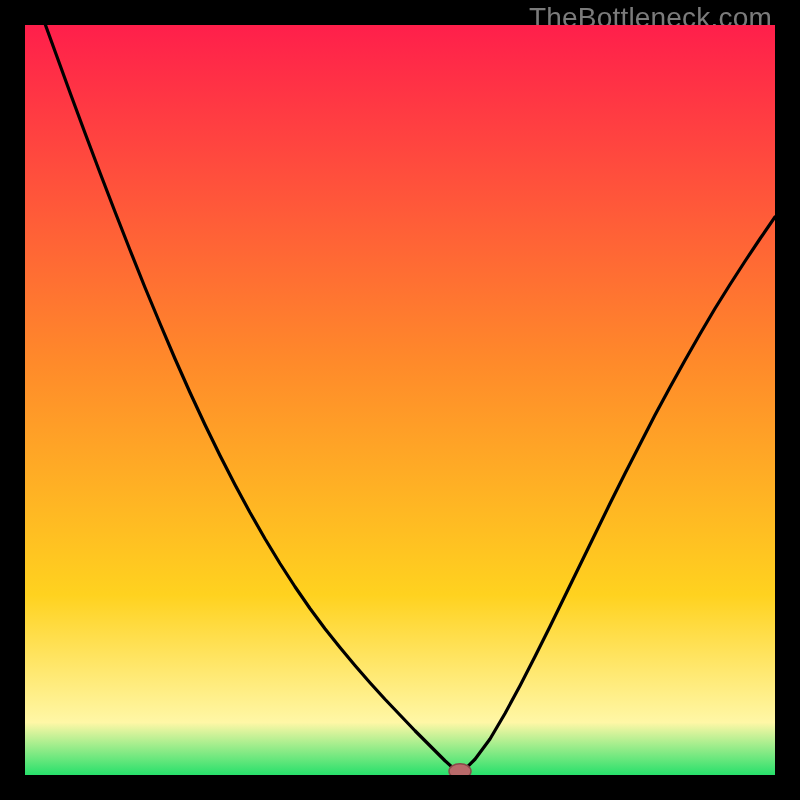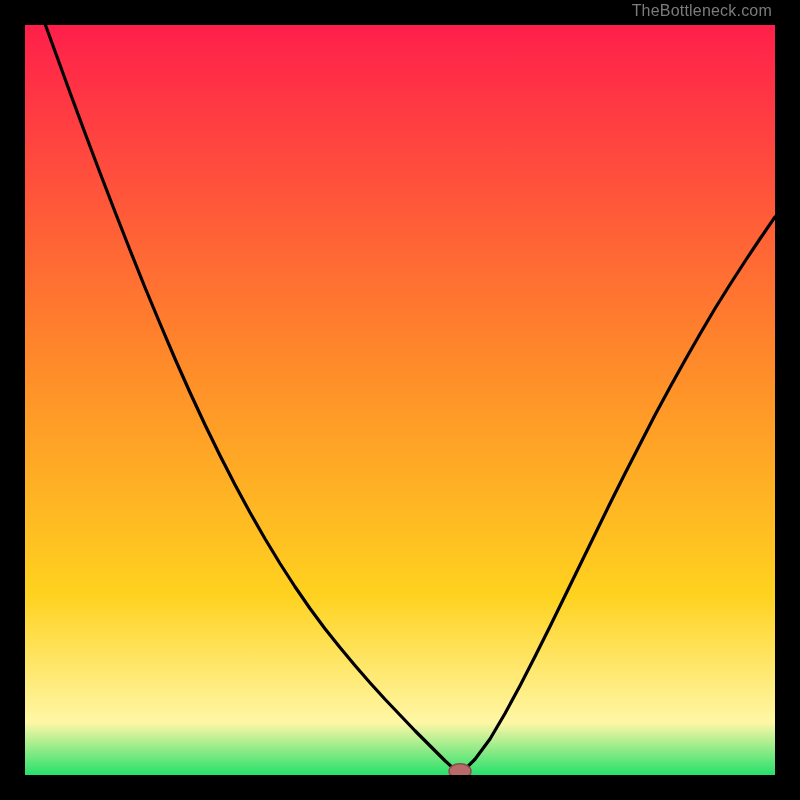--- a/index.html
+++ b/index.html
@@ -24,21 +24,21 @@
     left: 0;
     top: 0;
     width: 750px;
     height: 750px;
   }
   .watermark {
     position: absolute;
     top: 2px;
     right: 28px;
     color: #7b7b7b;
-    font-size: 16px;
+    font-size: 28px;
     font-weight: 500;
     letter-spacing: 0.2px;
   }
 </style>
 </head>
 <body>
 
 <div class="watermark">TheBottleneck.com</div>
 
 <div class="frame">

